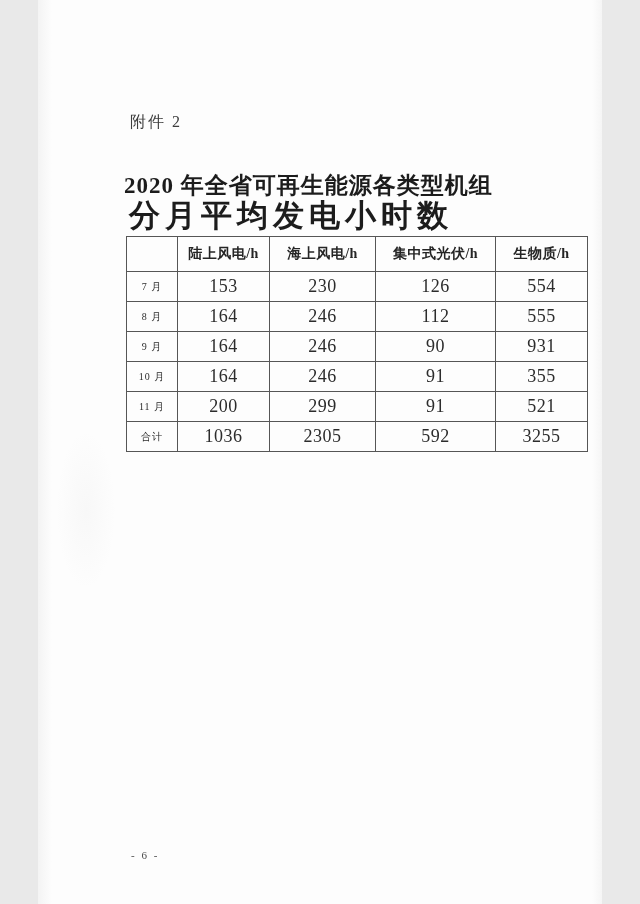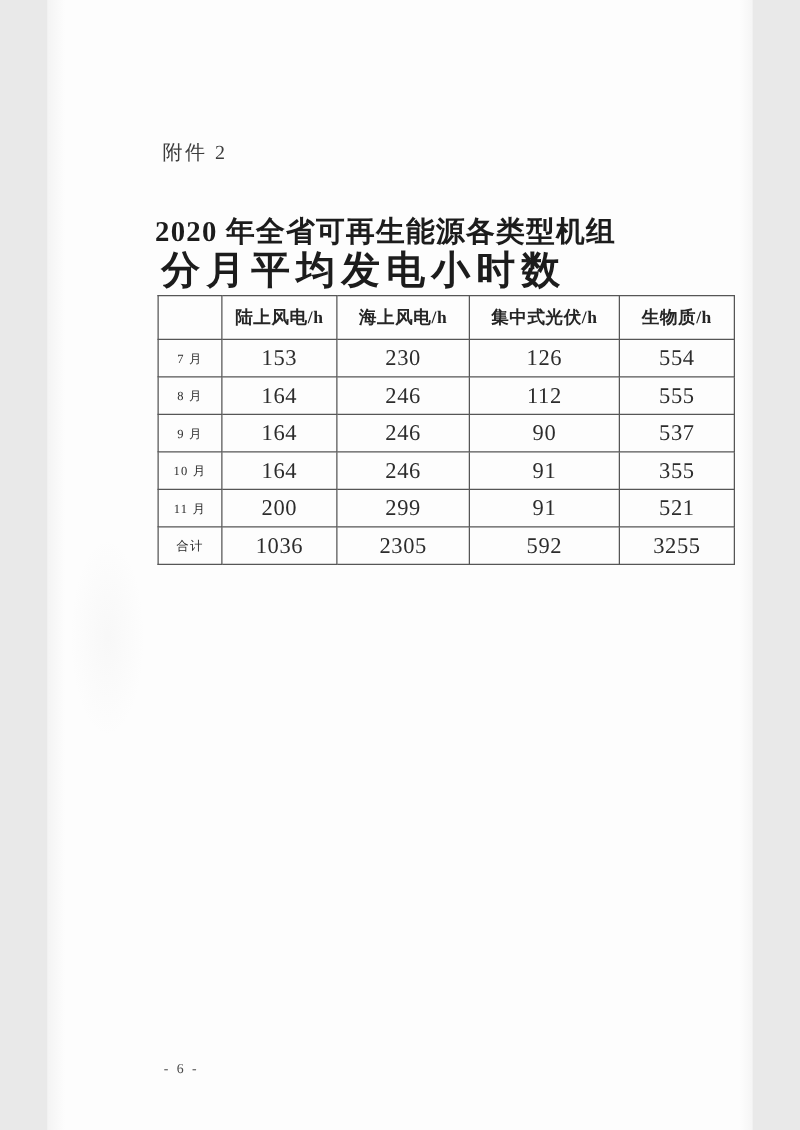--- a/index.html
+++ b/index.html
@@ -160,21 +160,21 @@
         <td class="cell-value">164</td>
         <td class="cell-value">246</td>
         <td class="cell-value">112</td>
         <td class="cell-value">555</td>
       </tr>
       <tr class="body-row">
         <td class="row-label">9 月</td>
         <td class="cell-value">164</td>
         <td class="cell-value">246</td>
         <td class="cell-value">90</td>
-        <td class="cell-value">537</td>
+        <td class="cell-value">931</td>
       </tr>
       <tr class="body-row">
         <td class="row-label">10 月</td>
         <td class="cell-value">164</td>
         <td class="cell-value">246</td>
         <td class="cell-value">91</td>
         <td class="cell-value">355</td>
       </tr>
       <tr class="body-row">
         <td class="row-label">11 月</td>

